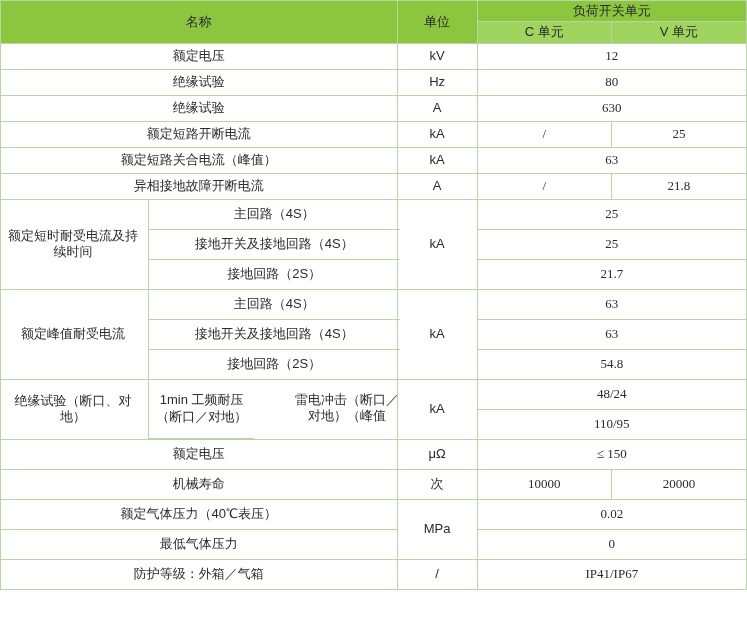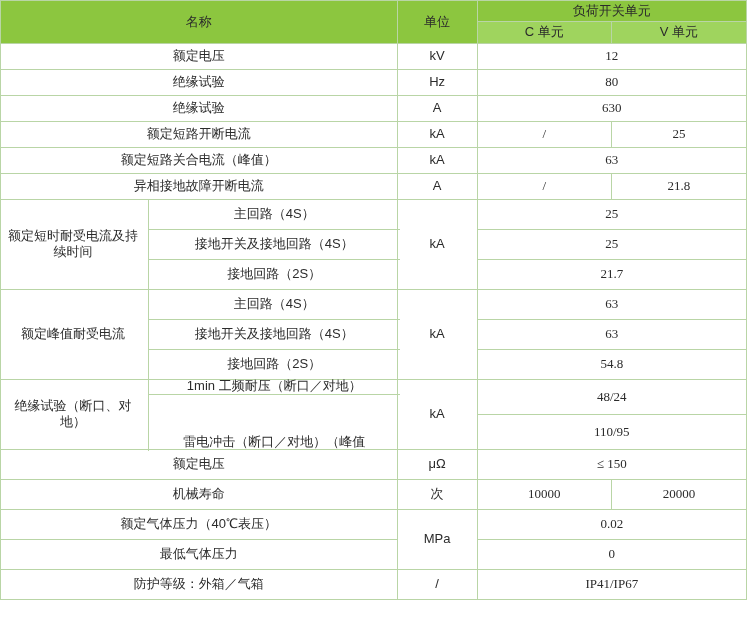--- a/index.html
+++ b/index.html
@@ -151,21 +151,21 @@
       <td colspan="2" class="num">63</td>
     </tr>
     <tr style="height:30px">
       <td colspan="2" class="num">54.8</td>
     </tr>
 
     <tr style="height:30px">
       <td rowspan="2" style="padding: 0px;">
           <div style="display: flex; align-items: stretch; height: 100%; margin: -2px -3px;">
             <div style="flex: 0 0 150px; display: flex; align-items: center; justify-content: center; padding: 2px 4px; box-sizing: border-box;">绝缘试验（断口、对地）</div>
-            <div style="flex: 1 1 auto; display: flex; flex-direction: column; border-left: 1px solid rgb(185, 213, 166); gap: 40px;">
+            <div style="flex: 1 1 auto; display: flex; flex-direction: row; border-left: 1px solid rgb(185, 213, 166); gap: 40px;">
               <div style="flex: 1 1 0px; display: flex; align-items: center; justify-content: center; border-bottom: 1px solid rgb(185, 213, 166);">1min 工频耐压（断口／对地）</div>
               <div style="flex: 1 1 0px; display: flex; align-items: center; justify-content: center; font-family: Liberation Mono, monospace;">雷电冲击（断口／对地）（峰值</div>
             </div>
           </div>
         </td>
       <td rowspan="2">kA</td>
       <td colspan="2" class="num">48/24</td>
     </tr>
     <tr style="height:30px">
       <td colspan="2" class="num">110/95</td>

